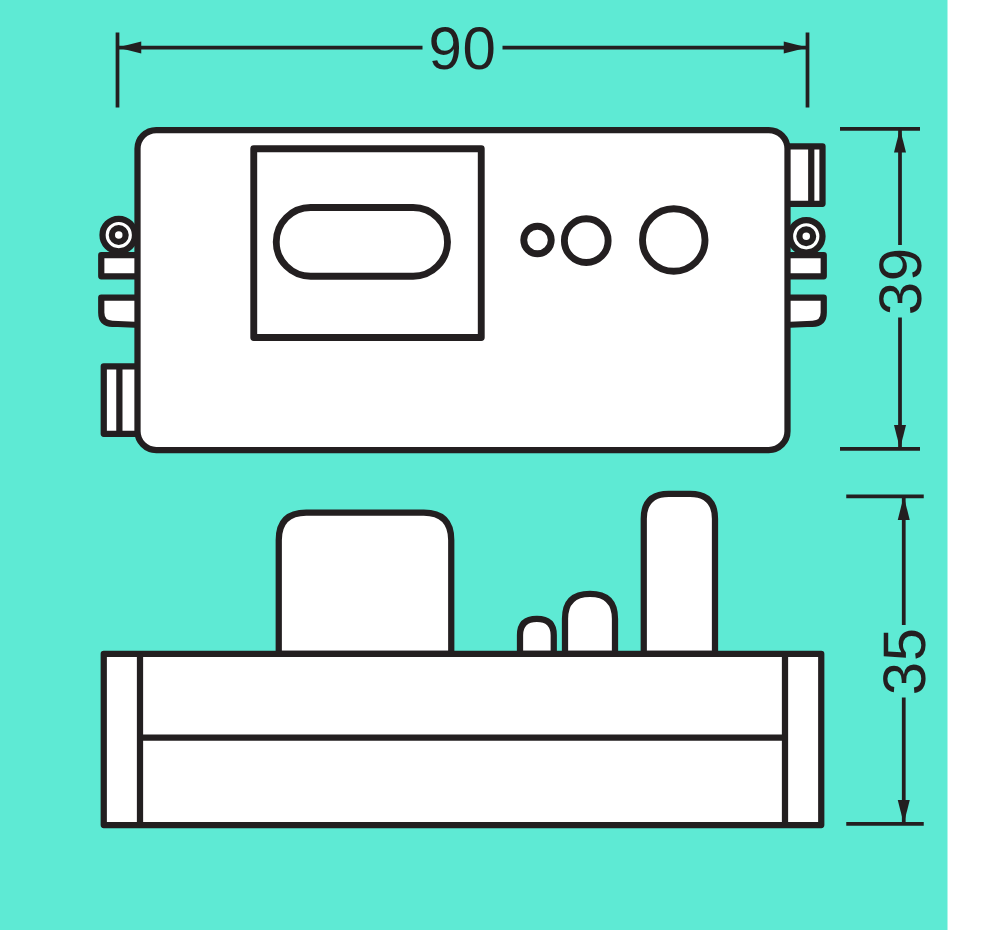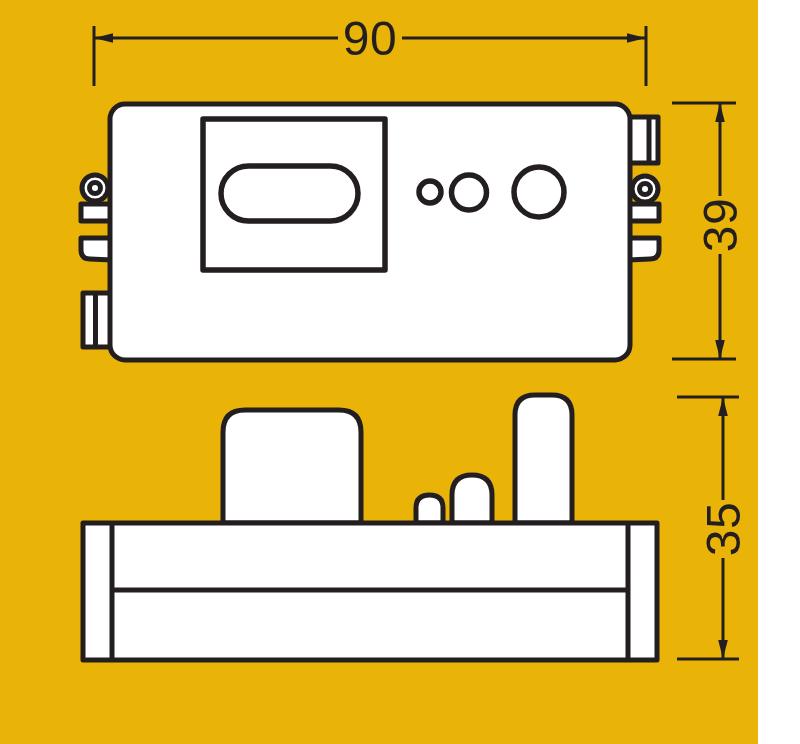--- a/index.html
+++ b/index.html
@@ -8,21 +8,21 @@
     background: #ffffff;
     width: 800px;
     height: 744px;
     overflow: hidden;
     font-family: "Liberation Sans", sans-serif;
   }
   .stage {
     position: relative;
     width: 758px;
     height: 744px;
-    background: #eab308;
+    background: #5eead4;
   }
   svg { display: block; }
   .outline {
     fill: #ffffff;
     stroke: #231f20;
     stroke-width: 5;
     stroke-linejoin: round;
   }
   .outline-nofill {
     fill: none;

